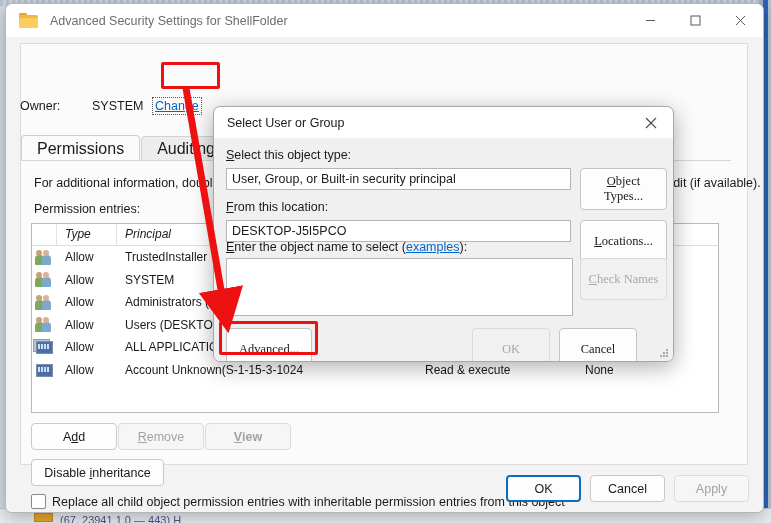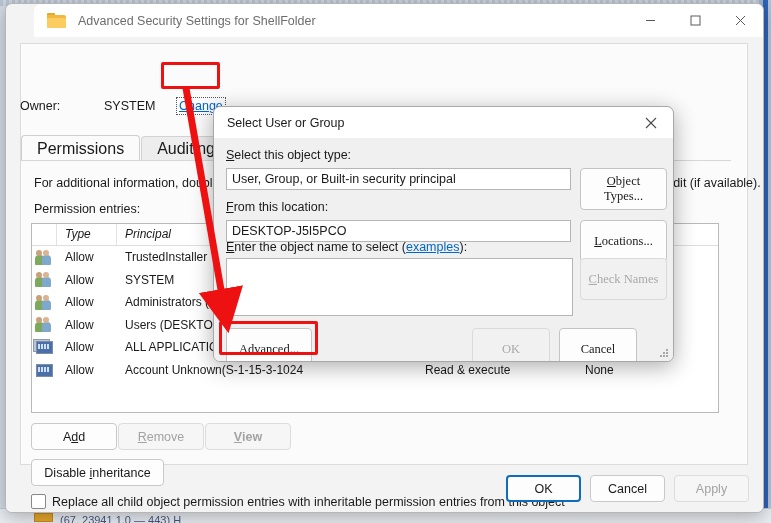--- a/index.html
+++ b/index.html
@@ -52,21 +52,20 @@
     overflow: hidden;
   }
   .titlebar {
     position: relative;
     height: 33px;
     background: #ffffff;
     display: flex;
     align-items: center;
     border-top-left-radius: 7px;
     border-top-right-radius: 7px;
-    margin-left: 28px;
   }
   .title-folder {
     margin-left: 13px;
     width: 19px; height: 15px;
     position: relative;
   }
   .title-folder .fback {
     position: absolute; left: 0; top: 2px; width: 19px; height: 13px;
     background: #f0b83f; border-radius: 1px 2px 2px 2px;
   }
@@ -102,21 +101,21 @@
   .card {
     position: absolute;
     left: 14px; top: 6px;
     width: 726px; height: 420px;
     background: #fbfbfb;
     border: 1px solid #dcdcdc;
   }
   .owner-row {
     position: absolute; left: 14px; top: 62px;
     display: flex; align-items: baseline;
-    font-size: 12.5px; color: #1a1a1a; gap: 12px;
+    font-size: 12.5px; color: #1a1a1a;
   }
   .owner-label { width: 72px; }
   .owner-value { width: 62px; }
   .change-link {
     color: #0066cc;
     text-decoration: underline;
     outline: 1px dotted #555;
     outline-offset: 1px;
     padding: 0 1px;
     cursor: pointer;

